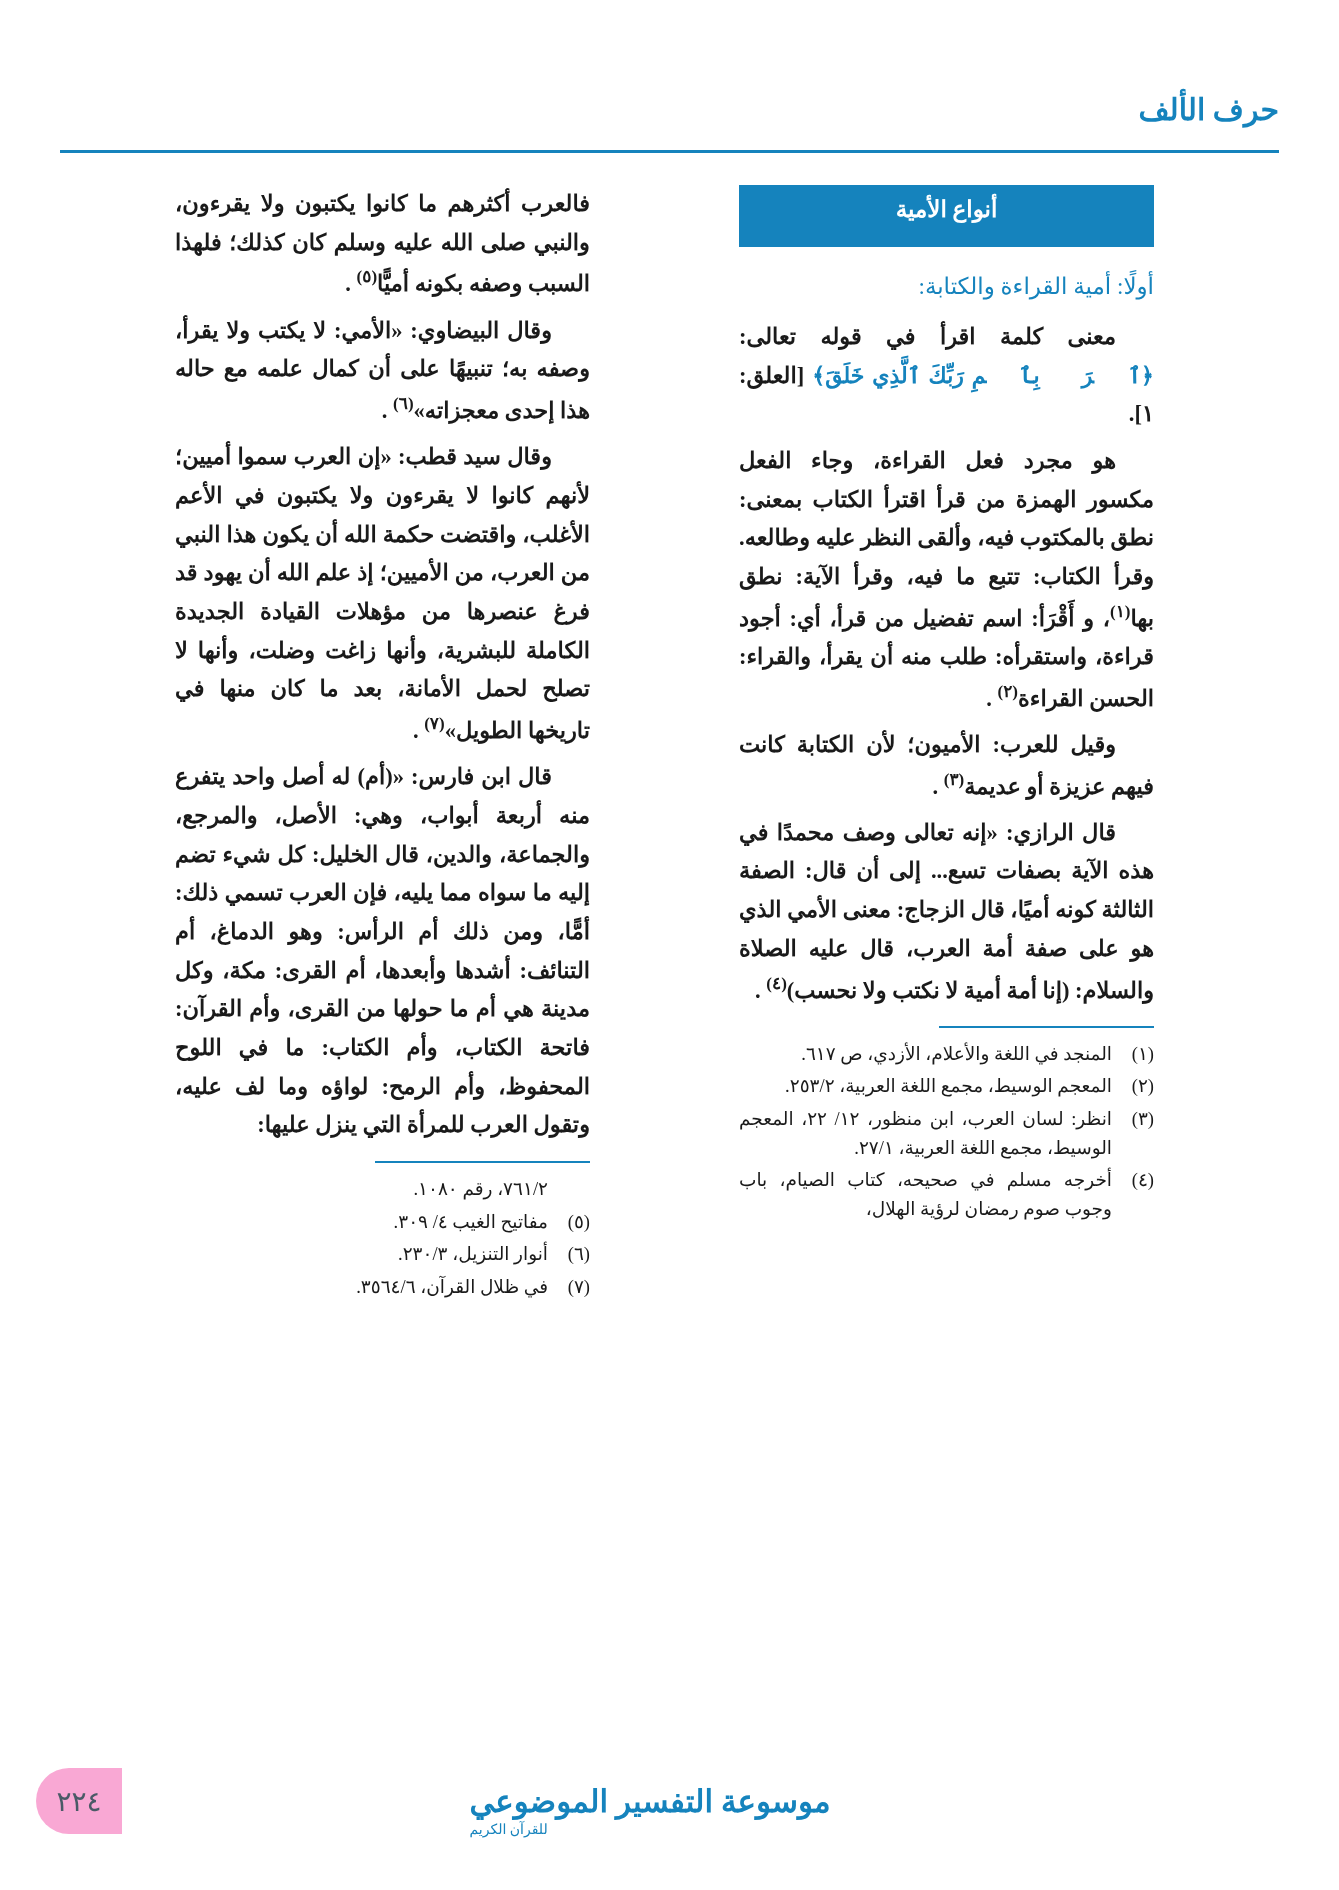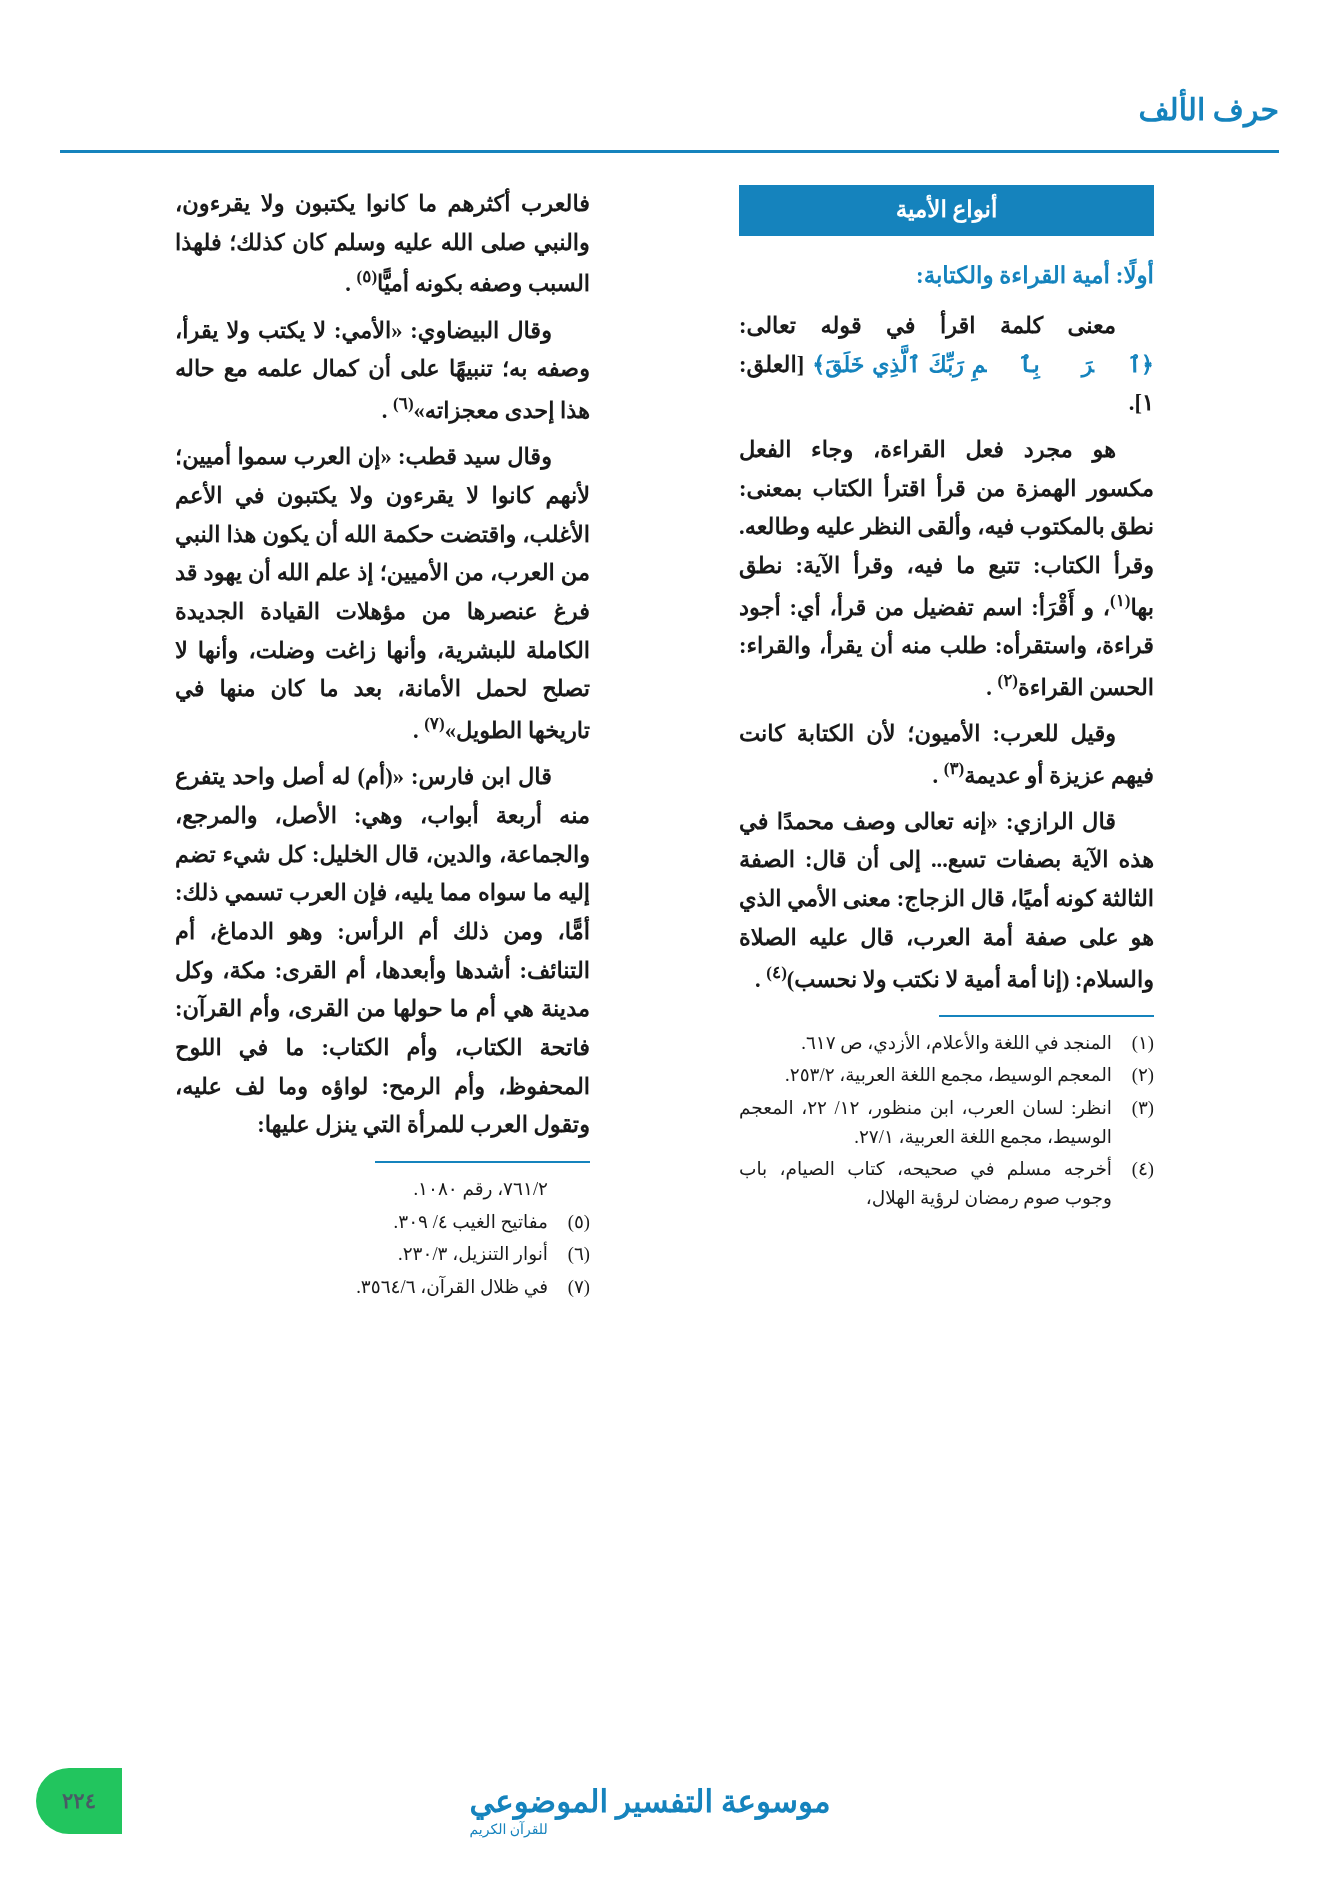--- a/index.html
+++ b/index.html
@@ -64,29 +64,29 @@
   .col-right { right: 0; }
   .col-left  { left: 0; }
 
   
   .banner {
     background: #1583bd;
     color: #ffffff;
     text-align: center;
     font-size: 23px;
     font-weight: bold;
-    padding: 11px 0 13px 0;
+    padding: 11px 0 24px 0;
     letter-spacing: 0px;
     margin-bottom: 26px;
   }
 
   .subhead {
     color: #1583bd;
     font-size: 23px;
-    font-weight: bold;
+    font-weight: normal;
     margin: 0 0 18px 0;
     text-align: right;
   }
 
   p.body {
     font-size: 22.5px;
     line-height: 1.72;
     margin: 0 0 8px 0;
     text-align: justify;
     text-justify: inter-word;
@@ -166,28 +166,28 @@
     font-size: 14px;
     color: #1583bd;
     margin-top: 4px;
   }
   .page-num-box {
     position: absolute;
     left: 36px;
     bottom: 10px;
     width: 86px;
     height: 66px;
-    background: #22c55e;
+    background: #f9a8d4;
     border-radius: 34px 0 0 34px;
     display: flex;
     align-items: center;
     justify-content: center;
     color: #4a5a66;
-    font-size: 21px;
-    font-weight: bold;
+    font-size: 28px;
+    font-weight: normal;
   }
 </style>
 </head>
 <body>
 
 <div class="page">
 
   <div class="header">
     <div class="header-title">حرف الألف</div>
     <div class="header-rule"></div>

